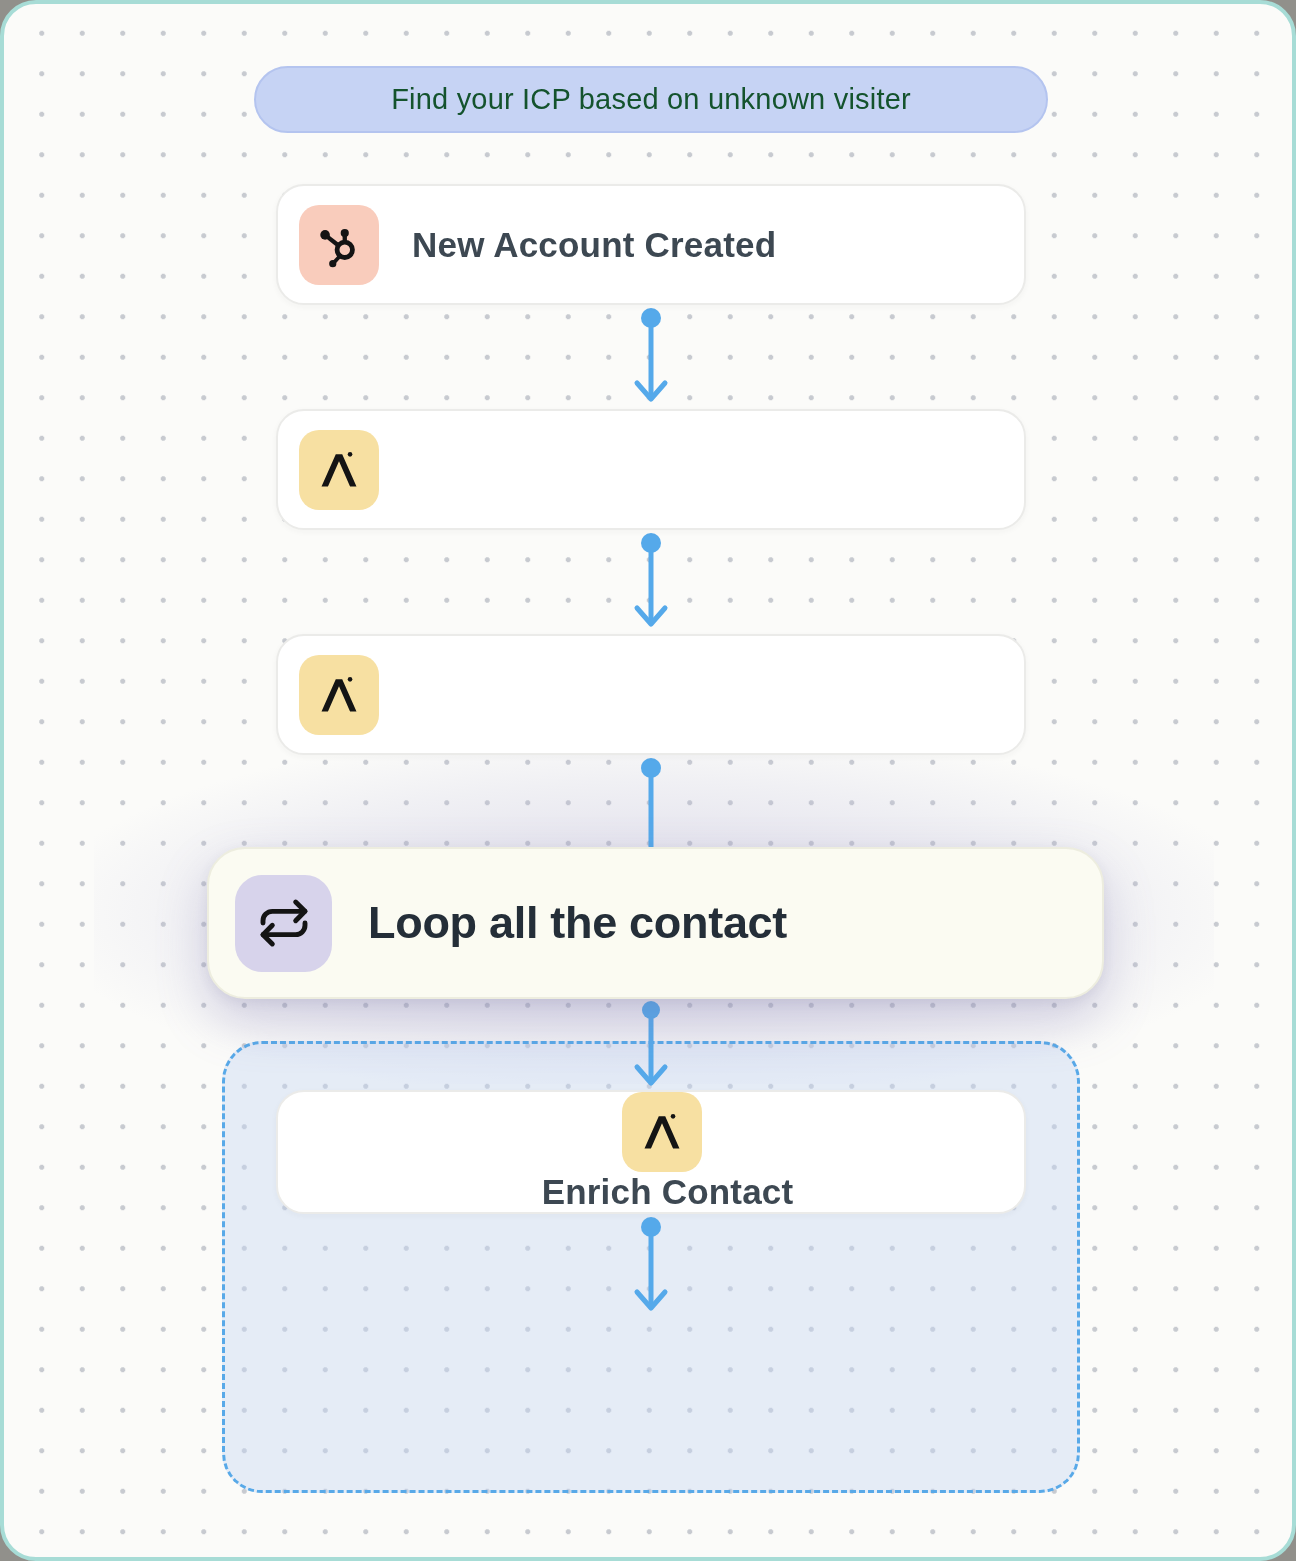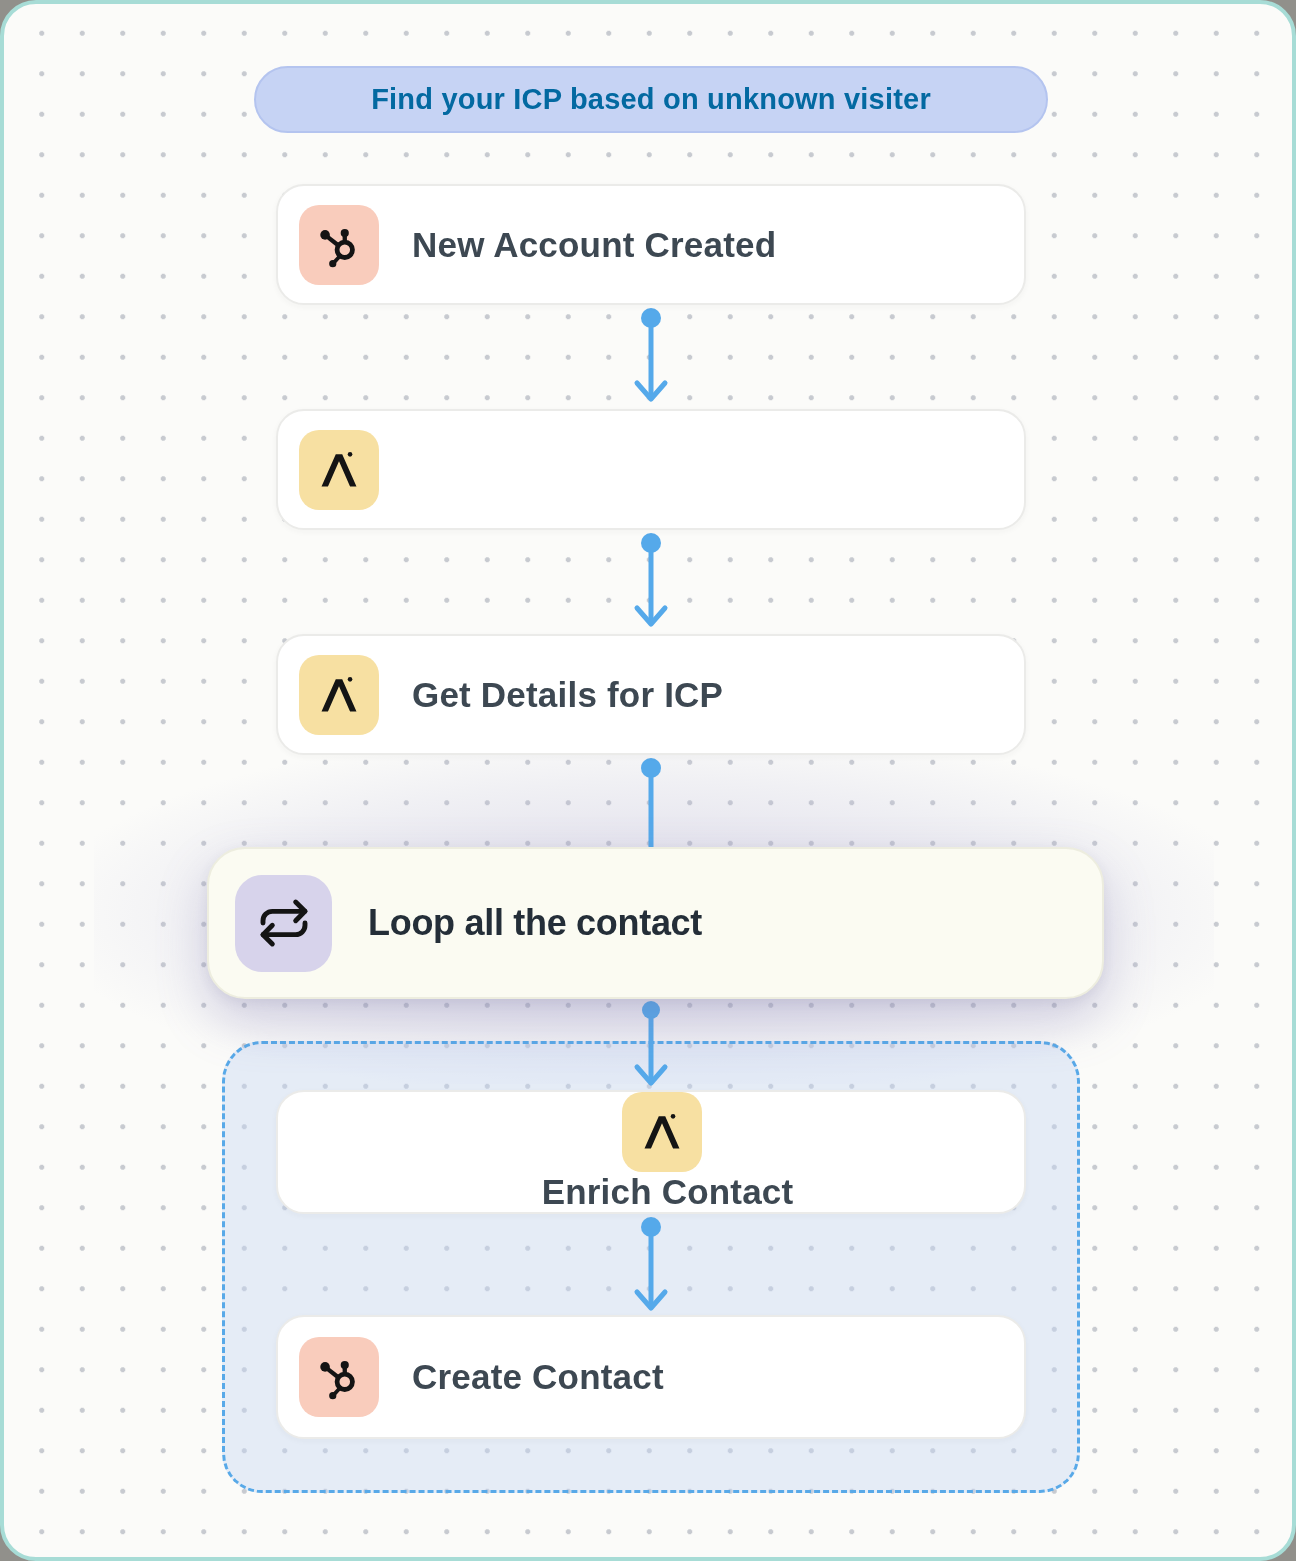--- a/index.html
+++ b/index.html
@@ -32,23 +32,23 @@
     position: absolute;
     left: 250px; top: 62px;
     width: 794px; height: 67px;
     background: #c6d3f4;
     border: 2px solid #b4c4ef;
     border-radius: 34px;
     display: flex; align-items: center; justify-content: center;
     cursor: pointer;
   }
   .title-pill span {
-    color: #0369a1;
+    color: #14532d;
     font-size: 29px;
-    font-weight: 700;
+    font-weight: 400;
     letter-spacing: 0.2px;
   }
   .node {
     position: absolute;
     left: 272px;
     width: 750px; height: 121px;
     background: #ffffff;
     border: 2px solid #ebebe9;
     border-radius: 28px;
     box-shadow: 0 2px 6px rgba(40,40,60,0.04);
@@ -78,21 +78,21 @@
     box-shadow: 0 22px 50px rgba(125,118,175,0.30), 0 4px 12px rgba(60,60,90,0.08);
     z-index: 5;
   }
   .node--loop .icon-box {
     width: 97px; height: 97px;
     margin-left: 26px;
     border-radius: 27px;
   }
   .node--loop .label {
     margin-left: 36px;
-    font-size: 36px;
+    font-size: 45px;
     font-weight: 700;
     color: #242e38;
     letter-spacing: -0.3px;
   }
   .connector {
     position: absolute;
     width: 44px;
     pointer-events: none;
     z-index: 3;
   }
@@ -158,21 +158,20 @@
     <path d="M8 76 L22 92 L36 76" fill="none" stroke="#55a9ea" stroke-width="5" stroke-linecap="round" stroke-linejoin="round"></path>
   </svg>
 
   <div class="node z-top" style="top:630px;">
     <div class="icon-box" style="background:#f7e0a2;">
       <svg width="46" height="46" viewBox="0 0 100 100">
         <path d="M12 86 L43 16 L57 16 L88 86 L74 86 L50 31 L26 86 Z" fill="#141414"></path>
         <circle cx="74" cy="16" r="5" fill="#141414"></circle>
       </svg>
     </div>
-    <span class="label">Get Details for ICP</span>
   </div>
 
   <svg class="connector" style="left:625px; top:753px; height:92px;" viewBox="0 0 44 92">
     <circle cx="22" cy="11" r="10" fill="#55a9ea"></circle>
     <line x1="22" y1="18" x2="22" y2="90" stroke="#55a9ea" stroke-width="5"></line>
   </svg>
 
   <div class="node node--loop" style="top:843px;">
     <div class="icon-box" style="background:#d7d3eb;">
       <svg width="56" height="56" viewBox="0 0 24 24" fill="none" stroke="#141414" stroke-width="2.1" stroke-linecap="round" stroke-linejoin="round">
@@ -202,32 +201,14 @@
     </div>
     <span class="label">Enrich Contact</span>
   </div>
 
   <svg class="connector" style="left:625px; top:1212px; height:96px;" viewBox="0 0 44 96">
     <circle cx="22" cy="11" r="10" fill="#55a9ea"></circle>
     <line x1="22" y1="18" x2="22" y2="90" stroke="#55a9ea" stroke-width="5"></line>
     <path d="M8 76 L22 92 L36 76" fill="none" stroke="#55a9ea" stroke-width="5" stroke-linecap="round" stroke-linejoin="round"></path>
   </svg>
 
-  <div class="node z-top" style="top:1311px; height:124px;">
-    <div class="icon-box" style="background:#f9ccbc;">
-      <svg width="48" height="48" viewBox="0 0 100 100">
-        <g stroke="#141414" fill="none">
-          <circle cx="62" cy="60" r="16" stroke-width="10"></circle>
-          <line x1="62" y1="44" x2="62" y2="30" stroke-width="9"></line>
-          <line x1="49" y1="51" x2="26" y2="33" stroke-width="9"></line>
-          <line x1="52" y1="73" x2="40" y2="86" stroke-width="8"></line>
-        </g>
-        <g fill="#141414">
-          <circle cx="62" cy="25" r="8.5"></circle>
-          <circle cx="21" cy="29" r="10"></circle>
-          <circle cx="37" cy="89" r="7.5"></circle>
-        </g>
-      </svg>
-    </div>
-    <span class="label">Create Contact</span>
-  </div>
 
 </div>
 
 </body></html>

